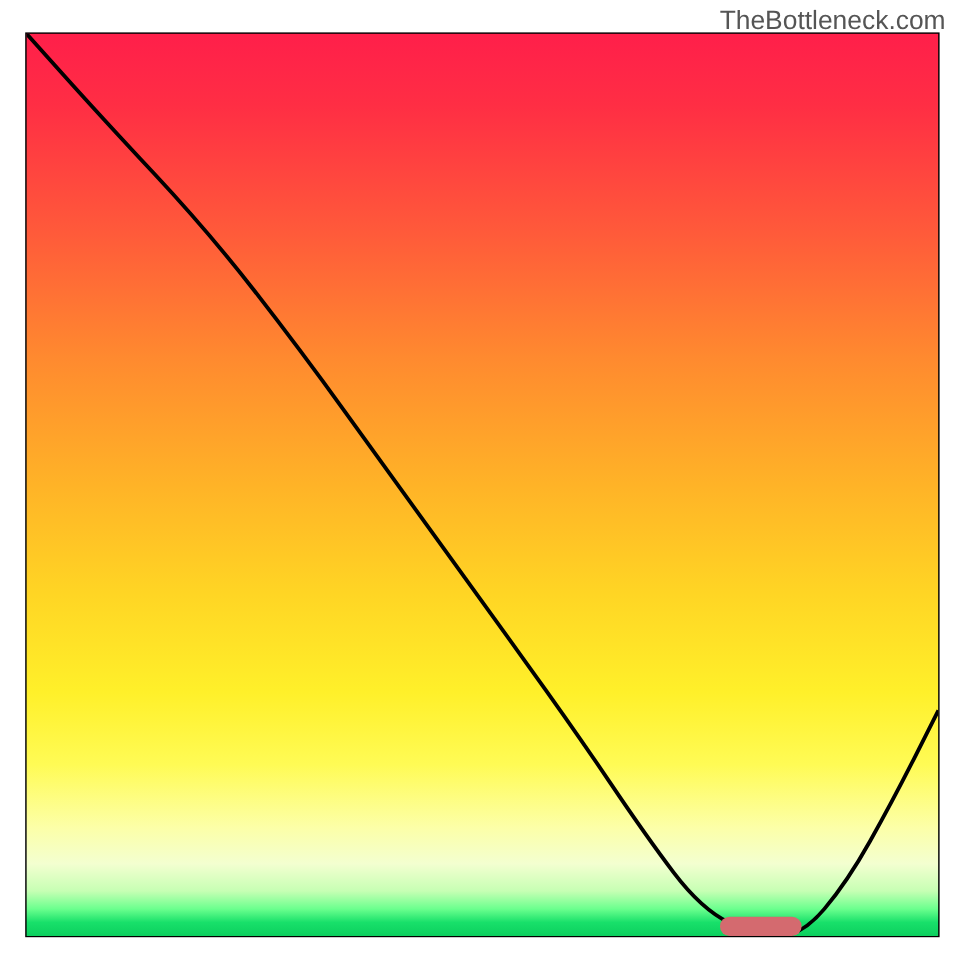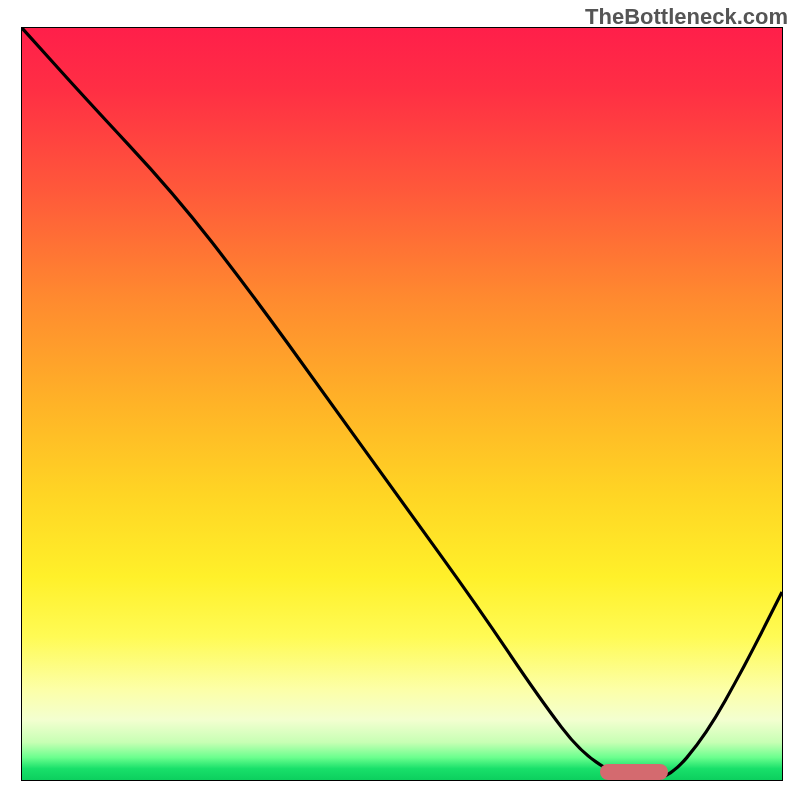--- a/index.html
+++ b/index.html
@@ -14,21 +14,21 @@
     position: relative;
     width: 800px;
     height: 800px;
   }
   .watermark {
     position: absolute;
     top: 4px;
     right: 12px;
     font-family: Arial, Helvetica, sans-serif;
     font-size: 22px;
-    font-weight: 700;
+    font-weight: 400;
     color: #555555;
     letter-spacing: 0px;
   }
   .plot-area {
     position: absolute;
     left: 22px;
     top: 28px;
     width: 760px;
     height: 752px;
     outline: 2px solid #000;

